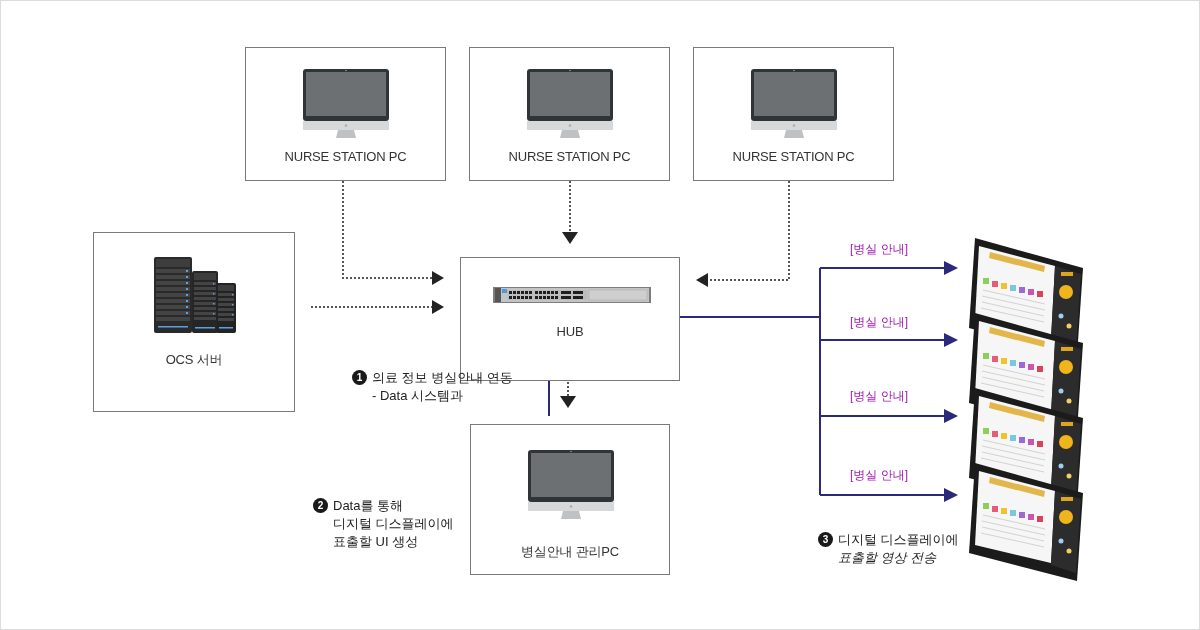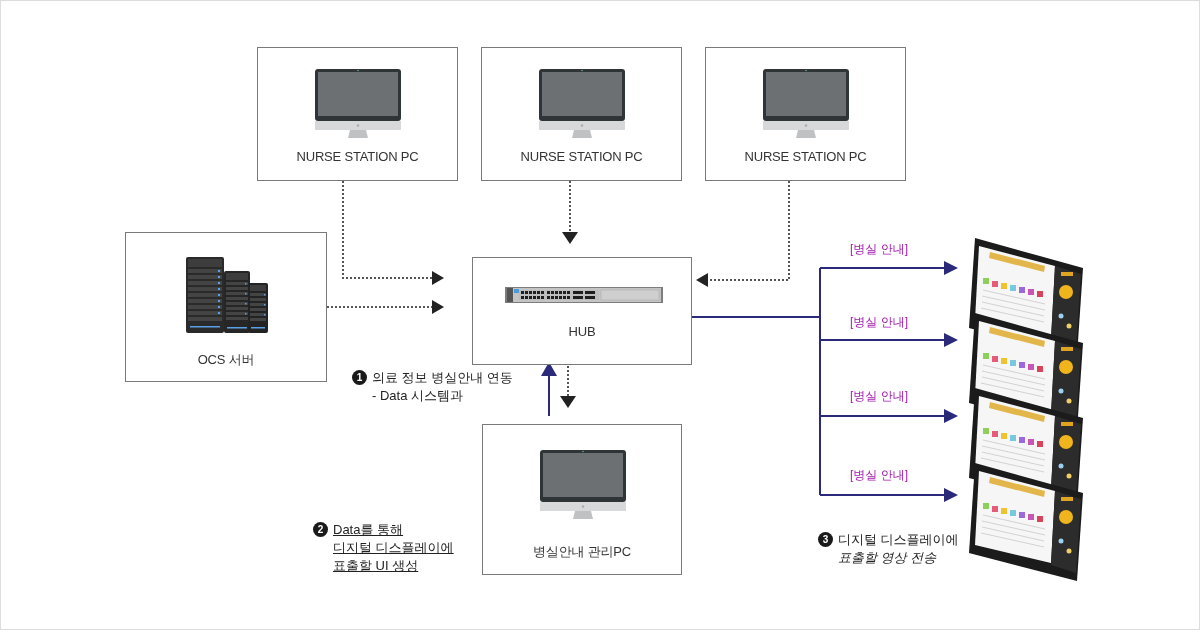--- a/index.html
+++ b/index.html
@@ -1,18 +1,18 @@
 <!DOCTYPE html>
 <html><head>
 <meta charset="utf-8">
 <style>
   html, body { margin: 0; padding: 0; }
   body { width: 1200px; height: 630px; background: #ffffff; position: relative; overflow: hidden; font-family: "Liberation Sans", "DejaVu Sans", sans-serif; color: #333; }
   .frame { position: absolute; left: 0; top: 0; width: 1198px; height: 628px; border: 1px solid #dcdcdc; }
-  .node { position: absolute; border: 1px solid #7a7a7a; background: #fff; box-sizing: border-box; margin-left: 12px; }
+  .node { position: absolute; border: 1px solid #7a7a7a; background: #fff; box-sizing: border-box; }
   .node-label { position: absolute; left: 0; right: 0; text-align: center; font-size: 13px; color: #333; letter-spacing: -0.2px; }
   .monitor { position: absolute; }
   .note { position: absolute; font-size: 13px; line-height: 18px; color: #222; }
   .note .num { display: inline-block; width: 15px; height: 15px; border-radius: 50%; background: #1a1a1a; color: #fff; font-size: 10px; line-height: 15px; text-align: center; font-weight: bold; margin-right: 5px; vertical-align: 1px; }
   .link-label { position: absolute; font-size: 12px; color: #a21caf; }
   svg.lines { position: absolute; left: 0; top: 0; }
   .display { position: absolute; }
 </style>
 </head>
 <body>
@@ -81,21 +81,21 @@
     <rect x="2" y="1" width="86" height="52" rx="3" fill="#2f3437"></rect>
     <rect x="5" y="4" width="80" height="44" fill="#6c7073"></rect>
     <rect x="2" y="53" width="86" height="9" fill="#d6d8d9"></rect>
     <circle cx="45" cy="57.5" r="1.2" fill="#aaa"></circle>
     <polygon points="37,62 53,62 55,70 35,70" fill="#bfc1c2"></polygon>
     <circle cx="45" cy="2.5" r="0.8" fill="#6a9"></circle>
   </svg>
   <div class="node-label" style="top:101px;">NURSE STATION PC</div>
 </div>
 
-<div class="node" style="left:113px;top:232px;width:202px;height:150px;">
+<div class="node" style="left:93px;top:232px;width:202px;height:180px;">
   <svg width="86" height="80" style="position:absolute;left:58px;top:22px;" viewBox="0 0 86 80">
     <g>
       <rect x="2" y="2" width="38" height="76" rx="2" fill="#2a2a2a"></rect>
       <rect x="4" y="4" width="34" height="8" fill="#3d3d3d"></rect>
       <g fill="#444">
         <rect x="4" y="14" width="34" height="4"></rect>
           <rect x="4" y="20" width="34" height="4"></rect>
         <rect x="4" y="26" width="34" height="4"></rect>
           <rect x="4" y="32" width="34" height="4"></rect>
         <rect x="4" y="38" width="34" height="4"></rect>
@@ -152,21 +152,21 @@
         <rect x="80" y="39" width="1.5" height="1.5"></rect>
           <rect x="80" y="49" width="1.5" height="1.5"></rect>
         <rect x="80" y="59" width="1.5" height="1.5"></rect>
           <rect x="67" y="72" width="14" height="1.5"></rect>
       </g>
     </g>
   </svg>
   <div class="node-label" style="top:118px;">OCS 서버</div>
 </div>
 
-<div class="node" style="left:460px;top:257px;width:220px;height:108px;padding-left:44px;">
+<div class="node" style="left:460px;top:257px;width:220px;height:124px;padding-left:44px;">
   <svg width="158" height="16" style="position:absolute;left:32px;top:29px;" viewBox="0 0 158 16">
     <rect x="0" y="0" width="158" height="16" fill="#7d7d7d"></rect>
     <rect x="2" y="1" width="154" height="14" fill="#c4c4c4"></rect>
     <rect x="2" y="1" width="6" height="14" fill="#555"></rect>
     <rect x="9" y="2" width="5" height="4" fill="#4a9bdc"></rect>
     <rect x="14" y="3" width="80" height="10" fill="#bdbdbd"></rect>
     <g fill="#1e1e1e">
       <rect x="16" y="4" width="3" height="3"></rect>
         <rect x="20" y="4" width="3" height="3"></rect>
         <rect x="24" y="4" width="3" height="3"></rect>
@@ -211,21 +211,21 @@
     <circle cx="45" cy="2.5" r="0.8" fill="#6a9"></circle>
   </svg>
   <div class="node-label" style="top:118px;">병실안내 관리PC</div>
 </div>
 
 <div class="note" style="left:352px;top:369px;">
   <div><span class="num">1</span><span>의료 정보 병실안내 연동</span></div>
   <div style="padding-left:20px;">- Data 시스템과</div>
 </div>
 
-<div class="note" style="left:313px;top:521px;text-decoration:underline;">
+<div class="note" style="left:313px;top:497px;">
   <div><span class="num">2</span><span>Data를 통해</span></div>
   <div style="padding-left:20px;">디지털 디스플레이에</div>
   <div style="padding-left:20px;">표출할 UI 생성</div>
 </div>
 
 <div class="note" style="left:818px;top:531px;">
   <div><span class="num">3</span><span>디지털 디스플레이에</span></div>
   <div style="padding-left:20px;font-style:italic;">표출할 영상 전송</div>
 </div>
 

